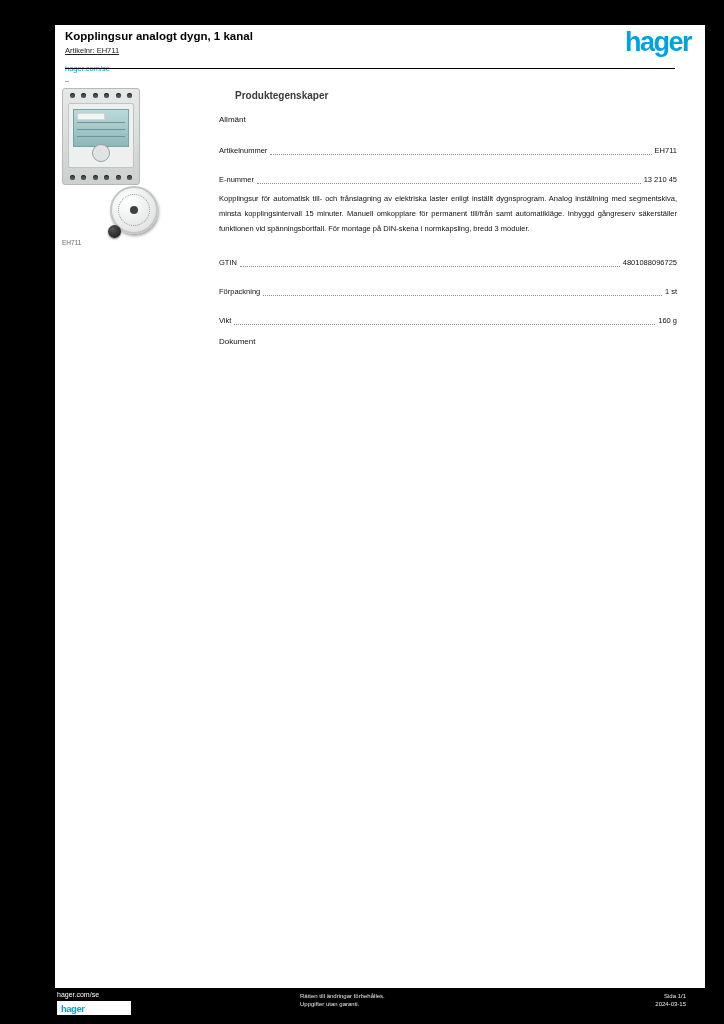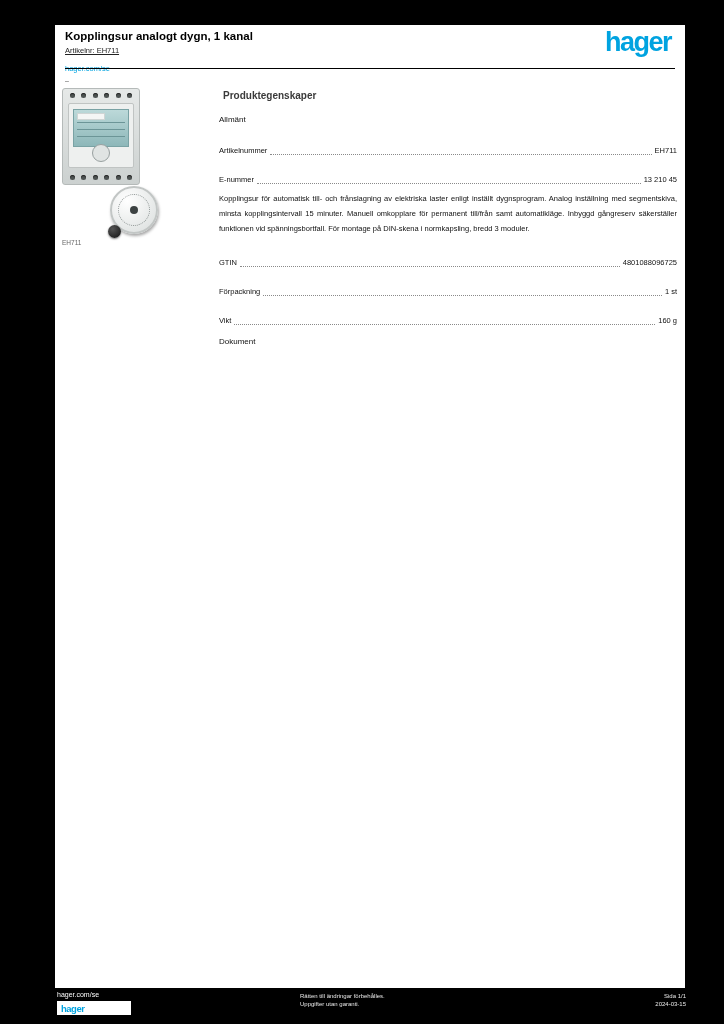--- a/index.html
+++ b/index.html
@@ -1,18 +1,18 @@
 <!DOCTYPE html>
 <html><head>
 <meta charset="utf-8">
 <style>
   html,body{margin:0;padding:0;background:#000;}
   .canvas{position:relative;width:724px;height:1024px;background:#000;overflow:hidden;
           font-family:"Liberation Sans",sans-serif;-webkit-font-smoothing:antialiased;}
-  .paper{position:absolute;left:55px;top:25px;width:630px;height:963px;background:#fff;}
+  .paper{position:absolute;left:55px;top:25px;width:630px;height:963px;background:#fff;padding-left:20px;}
 
   
   .hdr{position:absolute;left:10px;top:5px;width:300px;}
   .hdr-title{font-size:11.5px;font-weight:bold;color:#000;line-height:13px;margin:0 0 3px;}
   .hdr-sub{font-size:7.5px;color:#222;line-height:9px;margin:0 0 2px;text-decoration:underline;}
   .hdr-link{font-size:7.5px;color:#00a3e0;line-height:9px;text-decoration:none;display:inline-block;}
   .hdr-note{font-size:7px;color:#555;line-height:8px;margin-top:2px;}
   .logo{position:absolute;right:14px;top:2px;font-size:27px;font-weight:bold;color:#00a3e0;
         letter-spacing:-1.5px;line-height:30px;}
   .rule{position:absolute;left:10px;top:43px;width:610px;border-top:1.3px solid #000;}
@@ -39,21 +39,21 @@
              border:2px solid #c2c6c5;box-shadow:1px 2px 3px rgba(0,0,0,.35);}
   .dial-ring{position:absolute;inset:6px;border:1px dotted #8f9695;border-radius:50%;}
   .dial-center{position:absolute;left:50%;top:50%;width:8px;height:8px;margin:-4px 0 0 -4px;
                border-radius:50%;background:#3c4242;}
   .dial-knob{position:absolute;left:2px;bottom:2px;width:13px;height:13px;border-radius:50%;
              background:radial-gradient(circle at 35% 30%,#555,#111);box-shadow:0 1px 2px rgba(0,0,0,.5);}
   .caption{position:absolute;left:7px;top:214px;font-size:6.5px;color:#666;}
 
   
   .specs{position:absolute;left:164px;top:65px;width:458px;}
-  .spec-heading{font-size:10px;font-weight:bold;color:#3a3a3a;margin:0 4px 14px;}
+  .spec-heading{font-size:10px;font-weight:bold;color:#3a3a3a;margin:0 16px 14px;}
   .spec-subhead{font-size:8px;font-weight:normal;color:#111;margin:10px 0 4px;}
   .row{display:flex;align-items:flex-end;font-size:7.5px;color:#111;line-height:12px;}
   .row .lbl{white-space:nowrap;margin-top:17px;}
   .row .lead{flex:1;border-bottom:1px dotted #8a8a8a;margin:0 3px 2px;}
   .row .val{white-space:nowrap;}
   .desc{font-size:7.5px;line-height:15px;color:#111;text-align:justify;margin:5px 0 4px;}
 
   
   .f-left-link{position:absolute;left:57px;top:991px;font-size:7px;color:#fff;text-decoration:none;}
   .f-logobox{position:absolute;left:57px;top:1001px;width:74px;height:14px;background:#fff;

